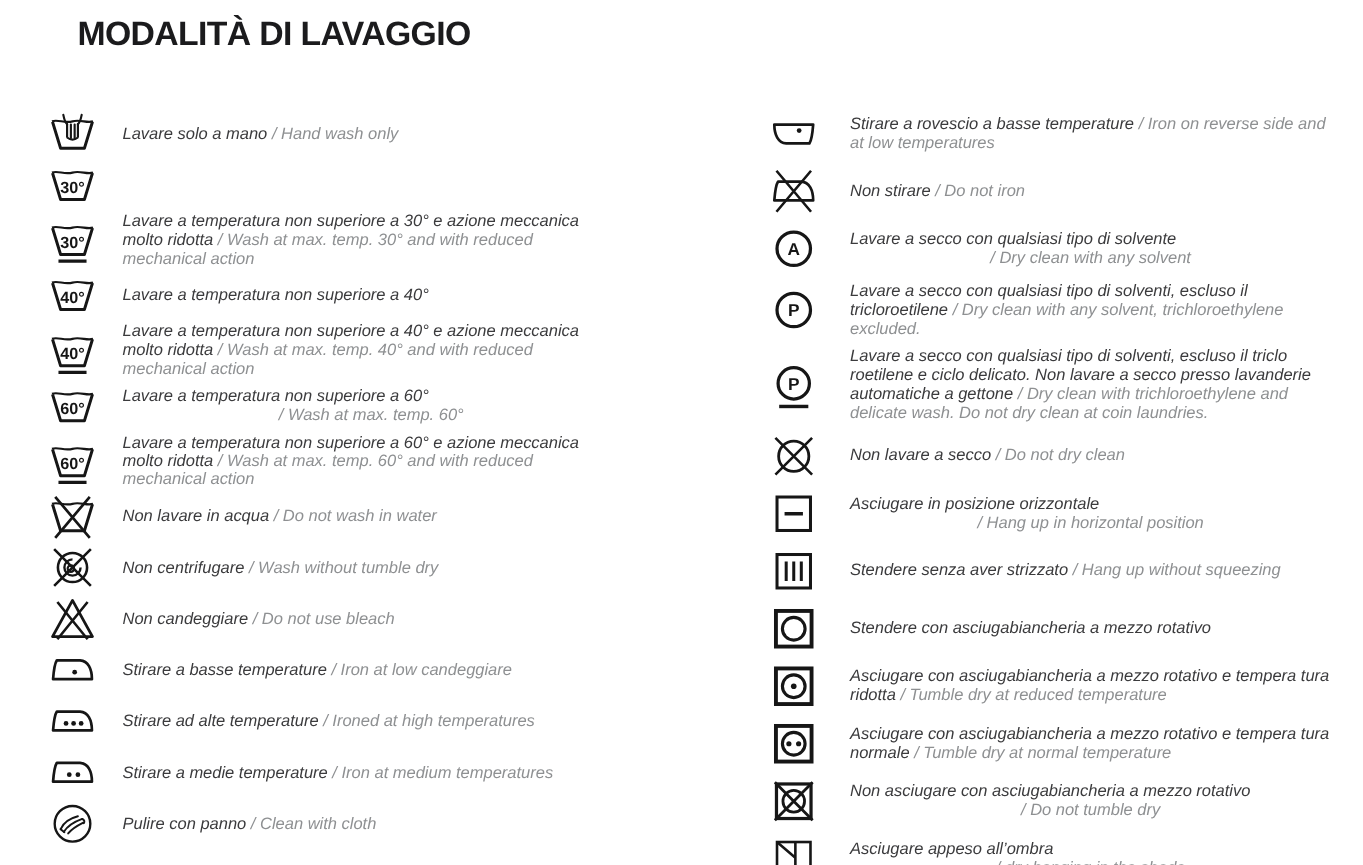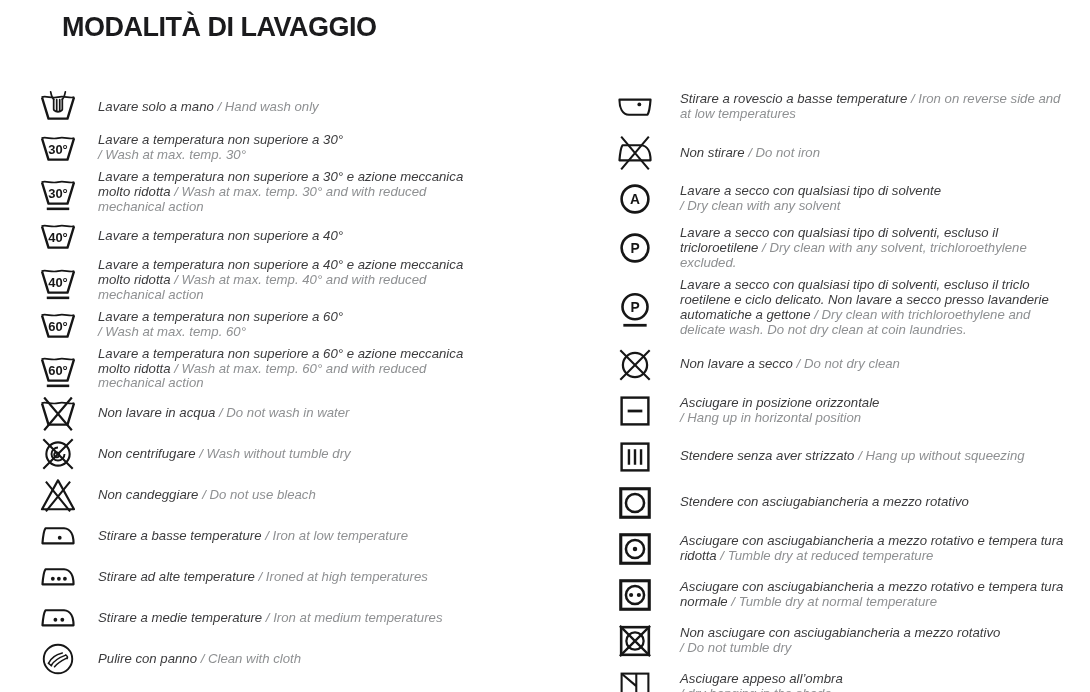--- a/index.html
+++ b/index.html
@@ -28,21 +28,21 @@
   .ic{flex:0 0 auto;width:44px;display:flex;align-items:center;justify-content:flex-end;}
   .col-left .ic{margin-right:21px;}
   .col-right .ic{margin-right:26px;}
   .ic svg{display:block;}
   .txt{
     font-style:italic;font-size:13.2px;line-height:14.8px;
   }
   .col-left .txt{width:398px;}
   .col-right .txt{width:385px;}
   .it{color:var(--it);}
-  .en{color:var(--en);}
+  .en{color:var(--en);text-align:center;}
   .en.brk{display:block;}
 </style>
 </head>
 <body>
 
 <h1 class="page-title">MODALITÀ DI LAVAGGIO</h1>
 
 <div class="col col-left" id="col-left">
     <div class="row">
       <span class="ic">
@@ -57,21 +57,20 @@
       <div class="txt"><span class="it">Lavare solo a mano</span> <span class="en">/ Hand wash only</span></div>
     </div>
     <div class="row">
       <span class="ic">
         <svg viewBox="0 0 44 44" width="38" height="38" xmlns="http://www.w3.org/2000/svg">
           <path d="M3.5,11 L11,35.5 L33,35.5 L40.5,11" stroke="#161616" fill="none" stroke-width="2.8" stroke-linejoin="round"></path>
           <path d="M3,10.5 C8.5,8.5 14.5,12.5 22,10.5 C29.5,8.5 35.5,12.5 41,10.5" stroke="#161616" fill="none" stroke-width="2"></path>
           <text x="22" y="29" text-anchor="middle" font-family="Liberation Sans, sans-serif" font-style="normal" font-weight="bold" font-size="15" fill="#161616">30°</text>
         </svg>
       </span>
-      <div class="txt"><span class="it">Lavare a temperatura non superiore a 30°</span><span class="en brk">/ Wash at max. temp. 30°</span></div>
     </div>
     <div class="row">
       <span class="ic">
         <svg viewBox="0 0 44 44" width="38" height="38" xmlns="http://www.w3.org/2000/svg">
           <path d="M3.5,11 L11,35.5 L33,35.5 L40.5,11" stroke="#161616" fill="none" stroke-width="2.8" stroke-linejoin="round"></path>
           <path d="M3,10.5 C8.5,8.5 14.5,12.5 22,10.5 C29.5,8.5 35.5,12.5 41,10.5" stroke="#161616" fill="none" stroke-width="2"></path>
           <text x="22" y="29" text-anchor="middle" font-family="Liberation Sans, sans-serif" font-style="normal" font-weight="bold" font-size="15" fill="#161616">30°</text>
           <path d="M9,41.5 H35" stroke="#161616" fill="none" stroke-width="3"></path>
         </svg>
       </span>
@@ -149,21 +148,21 @@
       </span>
       <div class="txt"><span class="it">Non candeggiare</span> <span class="en">/ Do not use bleach</span></div>
     </div>
     <div class="row">
       <span class="ic">
         <svg viewBox="0 0 44 44" width="38" height="38" xmlns="http://www.w3.org/2000/svg">
           <path d="M7.5,13 H29 C36.5,13.5 40,21 40,30.5 H4 C4.5,24 5.5,16 7.5,13 Z" stroke="#161616" fill="none" stroke-width="2.5" stroke-linejoin="round"></path>
           <circle cx="24" cy="24" r="2.2" fill="#161616" stroke="none"></circle>
         </svg>
       </span>
-      <div class="txt"><span class="it">Stirare a basse temperature</span> <span class="en">/ Iron at low temperature</span></div>
+      <div class="txt"><span class="it">Stirare a basse temperature</span> <span class="en">/ Iron at low candeggiare</span></div>
     </div>
     <div class="row">
       <span class="ic">
         <svg viewBox="0 0 44 44" width="38" height="38" xmlns="http://www.w3.org/2000/svg">
           <path d="M7.5,13 H29 C36.5,13.5 40,21 40,30.5 H4 C4.5,24 5.5,16 7.5,13 Z" stroke="#161616" fill="none" stroke-width="2.5" stroke-linejoin="round"></path>
           <circle cx="16" cy="24" r="2.2" fill="#161616" stroke="none"></circle>
           <circle cx="23" cy="24" r="2.2" fill="#161616" stroke="none"></circle>
           <circle cx="30" cy="24" r="2.2" fill="#161616" stroke="none"></circle>
         </svg>
       </span>

